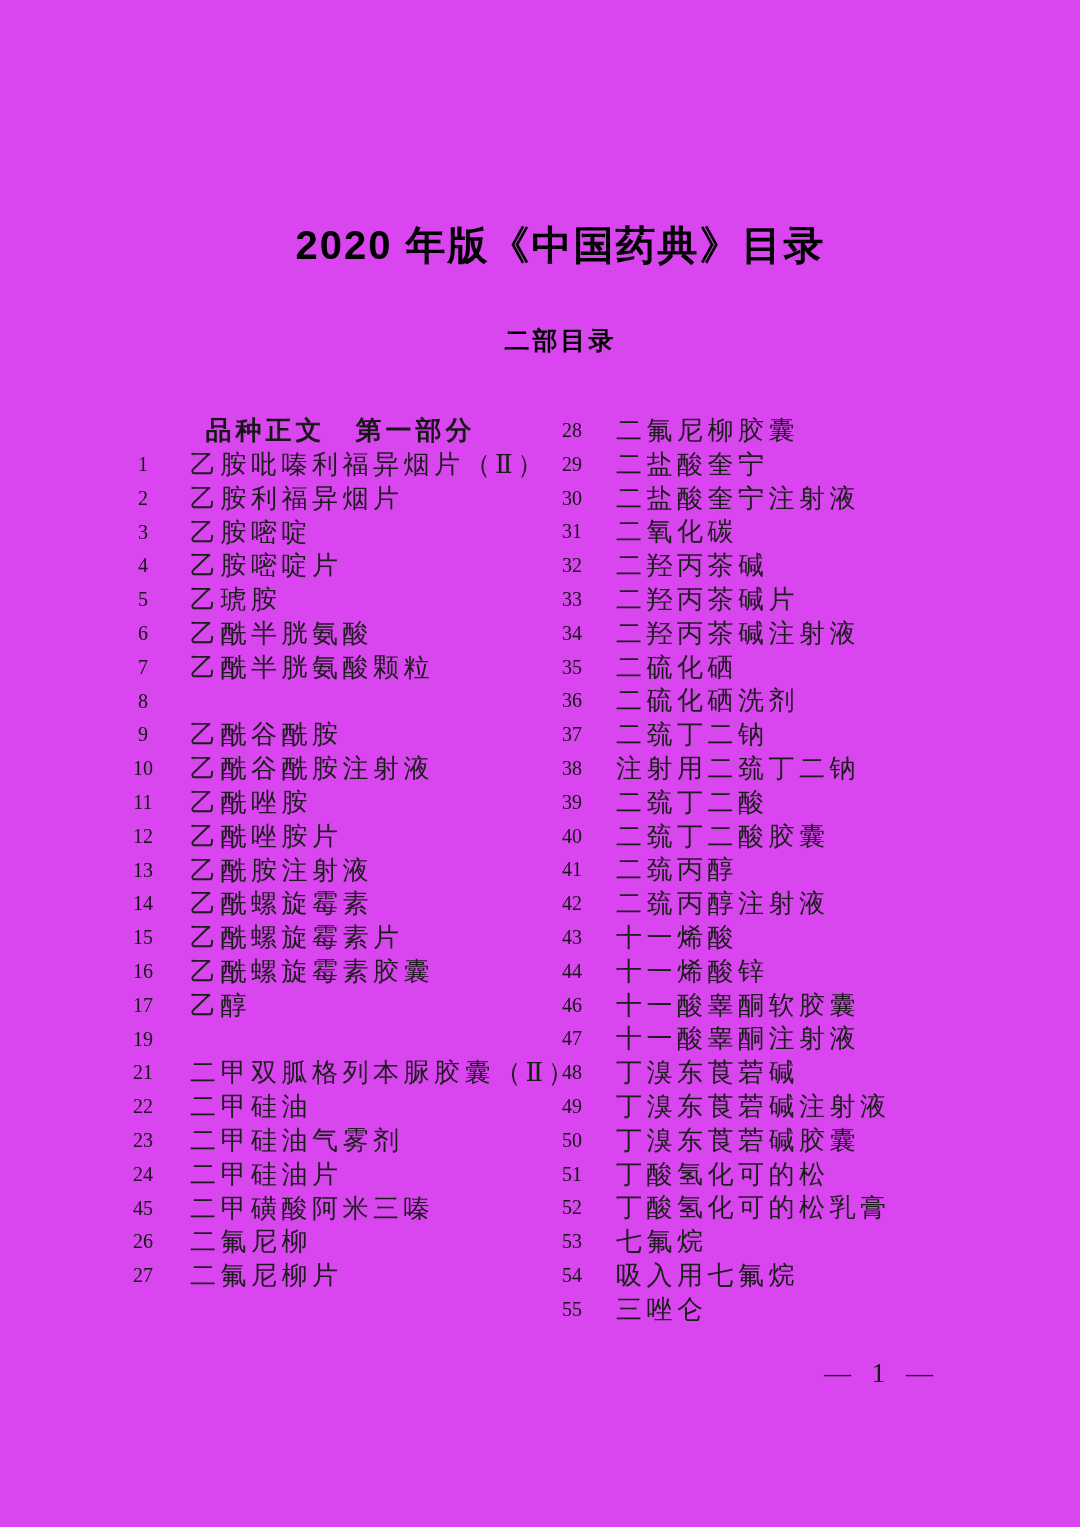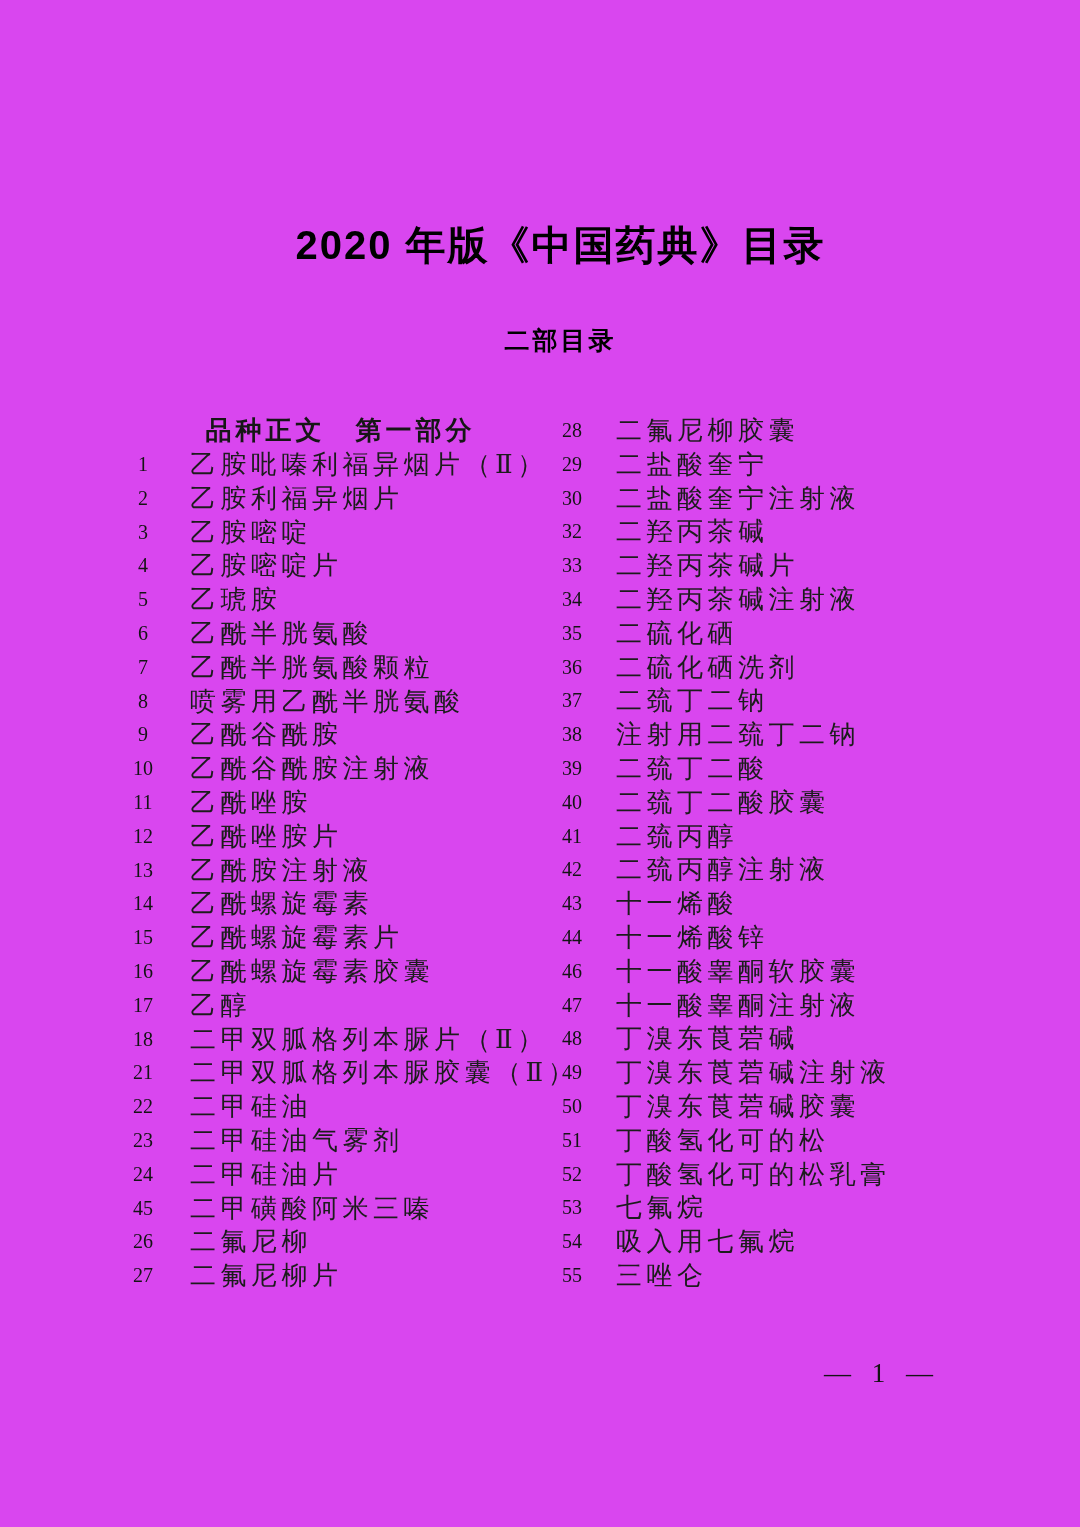--- a/index.html
+++ b/index.html
@@ -134,21 +134,20 @@
         <div class="toc-row">
           <span class="toc-num">6</span>
           <span class="toc-name">乙酰半胱氨酸</span>
         </div>
         <div class="toc-row">
           <span class="toc-num">7</span>
           <span class="toc-name">乙酰半胱氨酸颗粒</span>
         </div>
         <div class="toc-row">
           <span class="toc-num">8</span>
-          <span class="toc-name">喷雾用乙酰半胱氨酸</span>
         </div>
         <div class="toc-row">
           <span class="toc-num">9</span>
           <span class="toc-name">乙酰谷酰胺</span>
         </div>
         <div class="toc-row">
           <span class="toc-num">10</span>
           <span class="toc-name">乙酰谷酰胺注射液</span>
         </div>
         <div class="toc-row">
@@ -173,22 +172,21 @@
         </div>
         <div class="toc-row">
           <span class="toc-num">16</span>
           <span class="toc-name">乙酰螺旋霉素胶囊</span>
         </div>
         <div class="toc-row">
           <span class="toc-num">17</span>
           <span class="toc-name">乙醇</span>
         </div>
         <div class="toc-row">
-          <span class="toc-num">18</span>
-          <span class="toc-name">二甲双胍格列本脲片（Ⅱ）</span>
+          <span class="toc-num">19</span>
         </div>
         <div class="toc-row">
           <span class="toc-num">21</span>
           <span class="toc-name">二甲双胍格列本脲胶囊（Ⅱ）</span>
         </div>
         <div class="toc-row">
           <span class="toc-num">22</span>
           <span class="toc-name">二甲硅油</span>
         </div>
         <div class="toc-row">
@@ -220,20 +218,24 @@
         </div>
         <div class="toc-row">
           <span class="toc-num">29</span>
           <span class="toc-name">二盐酸奎宁</span>
         </div>
         <div class="toc-row">
           <span class="toc-num">30</span>
           <span class="toc-name">二盐酸奎宁注射液</span>
         </div>
         <div class="toc-row">
+          <span class="toc-num">31</span>
+          <span class="toc-name">二氧化碳</span>
+        </div>
+        <div class="toc-row">
           <span class="toc-num">32</span>
           <span class="toc-name">二羟丙茶碱</span>
         </div>
         <div class="toc-row">
           <span class="toc-num">33</span>
           <span class="toc-name">二羟丙茶碱片</span>
         </div>
         <div class="toc-row">
           <span class="toc-num">34</span>
           <span class="toc-name">二羟丙茶碱注射液</span>

